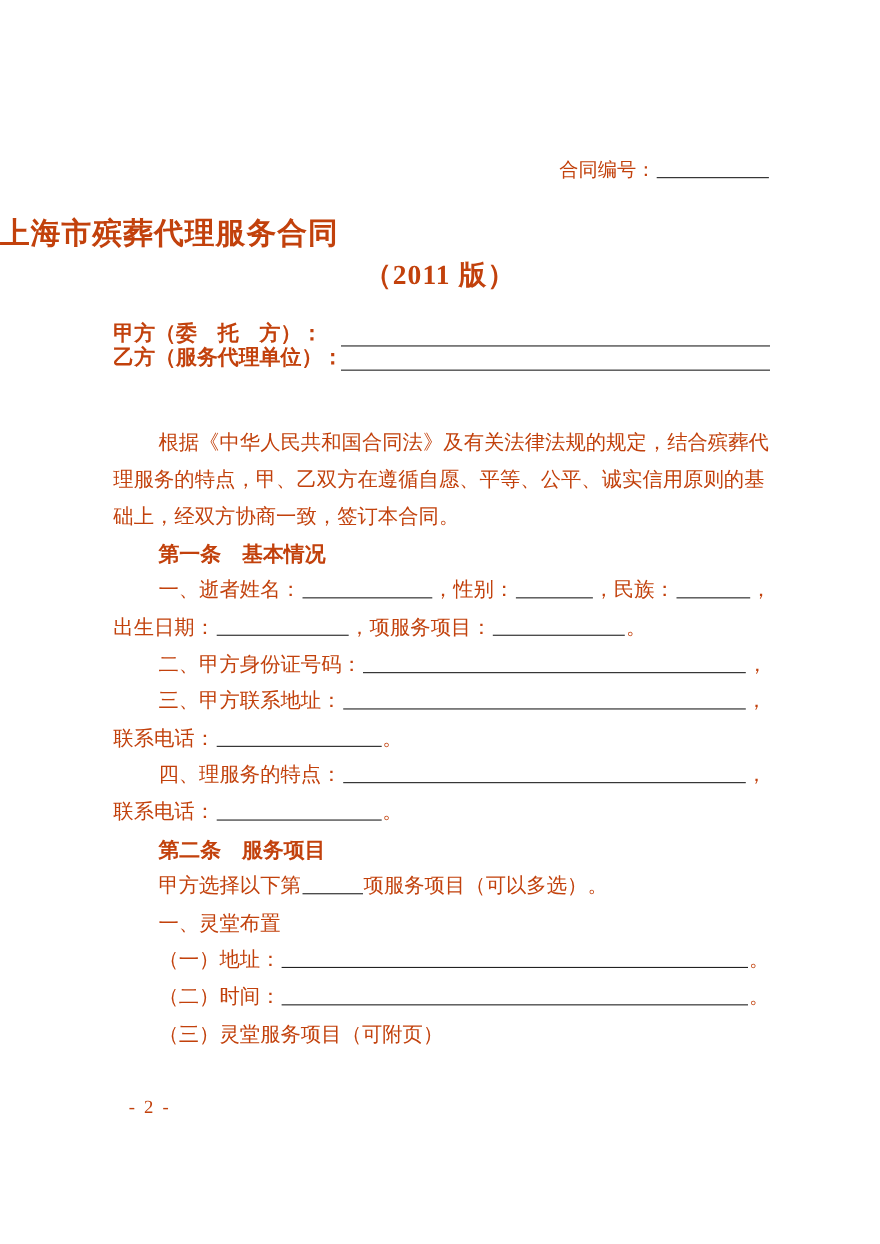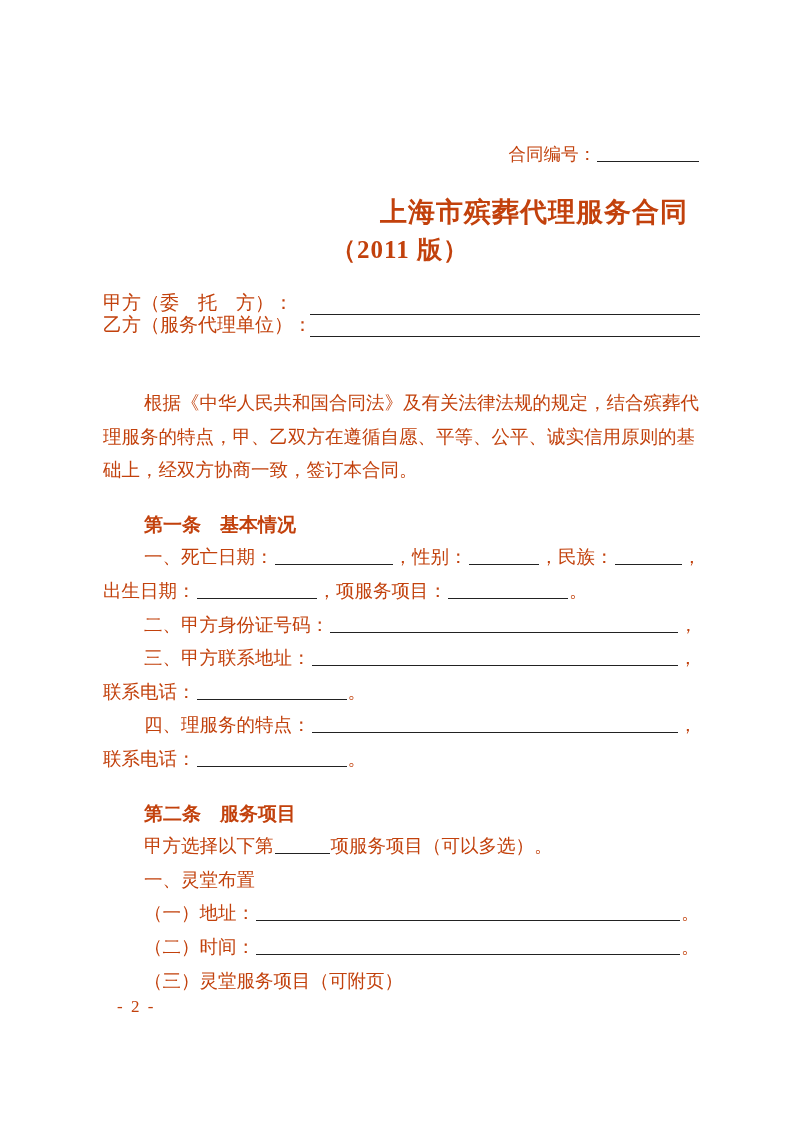--- a/index.html
+++ b/index.html
@@ -22,50 +22,50 @@
     display:inline-block;
     height:14px;
     border-bottom:1.7px solid #222222;
     position:relative; top:2px;
     margin:0 1px;
   }
   .contract-no-blank { width:102px; }
   
   .title-main {
     position:absolute; top:194px; left:0; width:688px;
-    text-align:right;
+    text-align:left;
     font-family:Liberation Mono, monospace;
     font-weight:bold; font-size:27px; letter-spacing:1px;
   }
   .title-edition {
     position:absolute; top:233px; left:0; width:800px;
     text-align:center;
     font-family:Liberation Serif, serif;
     font-weight:bold; font-size:25px; letter-spacing:1px;
   }
   
   .party-row { position:absolute; left:103px; width:597px; height:27px; }
   .party-row.party-a { top:290px; }
   .party-row.party-b { top:312px;text-align:center; }
   .party-label {
     position:absolute; left:0; bottom:1px;
     font-family:"Liberation Sans","DejaVu Sans",sans-serif;
-    font-weight:normal; font-size:19px; white-space:nowrap;
+    font-weight:bold; font-size:19px; white-space:nowrap;
   }
   .party-blank {
     position:absolute; left:207px; right:0; bottom:2px;
     height:0; border-bottom:1.9px solid #222222;
   }
   
   .body-lines { position:absolute; top:387px; left:103px; width:597px; font-size:18.5px; }
   .line { height:33.6px; line-height:33.6px; white-space:nowrap; }
   .line.indent { padding-left:41px; }
   .line.heading {
     font-family:"Liberation Sans","DejaVu Sans",sans-serif;
-    font-weight:bold; font-size:19px;margin-top:20px;
+    font-weight:bold; font-size:19px;
   }
   
   .page-num {
     position:absolute; top:997px; left:117px;
     font-size:17px; letter-spacing:2px;
   }
 </style>
 </head>
 <body>
 
@@ -86,21 +86,21 @@
   <div class="party-row party-b">
     <span class="party-label">乙方（服务代理单位）：</span>
     <span class="party-blank"></span>
   </div>
 
   <div class="body-lines" id="body-lines">
       <div class="line indent"><span>根据《中华人民共和国合同法》及有关法律法规的规定，结合殡葬代</span></div>
       <div class="line"><span>理服务的特点，甲、乙双方在遵循自愿、平等、公平、诚实信用原则的基</span></div>
       <div class="line"><span>础上，经双方协商一致，签订本合同。</span></div>
       <div class="line indent heading"><span>第一条　基本情况</span></div>
-      <div class="line indent"><span>一、死亡日期：</span><span class="blank" style="width: 118px;"></span><span>，性别：</span><span class="blank" style="width: 70px;"></span><span>，民族：</span><span class="blank" style="width: 67px;"></span><span>，</span></div>
+      <div class="line indent"><span>一、逝者姓名：</span><span class="blank" style="width: 118px;"></span><span>，性别：</span><span class="blank" style="width: 70px;"></span><span>，民族：</span><span class="blank" style="width: 67px;"></span><span>，</span></div>
       <div class="line"><span>出生日期：</span><span class="blank" style="width: 120px;"></span><span>，项服务项目：</span><span class="blank" style="width: 120px;"></span><span>。</span></div>
       <div class="line indent"><span>二、甲方身份证号码：</span><span class="blank" style="width: 348px;"></span><span>，</span></div>
       <div class="line indent"><span>三、甲方联系地址：</span><span class="blank" style="width: 366px;"></span><span>，</span></div>
       <div class="line"><span>联系电话：</span><span class="blank" style="width: 150px;"></span><span>。</span></div>
       <div class="line indent"><span>四、理服务的特点：</span><span class="blank" style="width: 366px;"></span><span>，</span></div>
       <div class="line"><span>联系电话：</span><span class="blank" style="width: 150px;"></span><span>。</span></div>
       <div class="line indent heading"><span>第二条　服务项目</span></div>
       <div class="line indent"><span>甲方选择以下第</span><span class="blank" style="width: 55px;"></span><span>项服务项目（可以多选）。</span></div>
       <div class="line indent"><span>一、灵堂布置</span></div>
       <div class="line indent"><span>（一）地址：</span><span class="blank" style="width: 424px;"></span><span>。</span></div>

